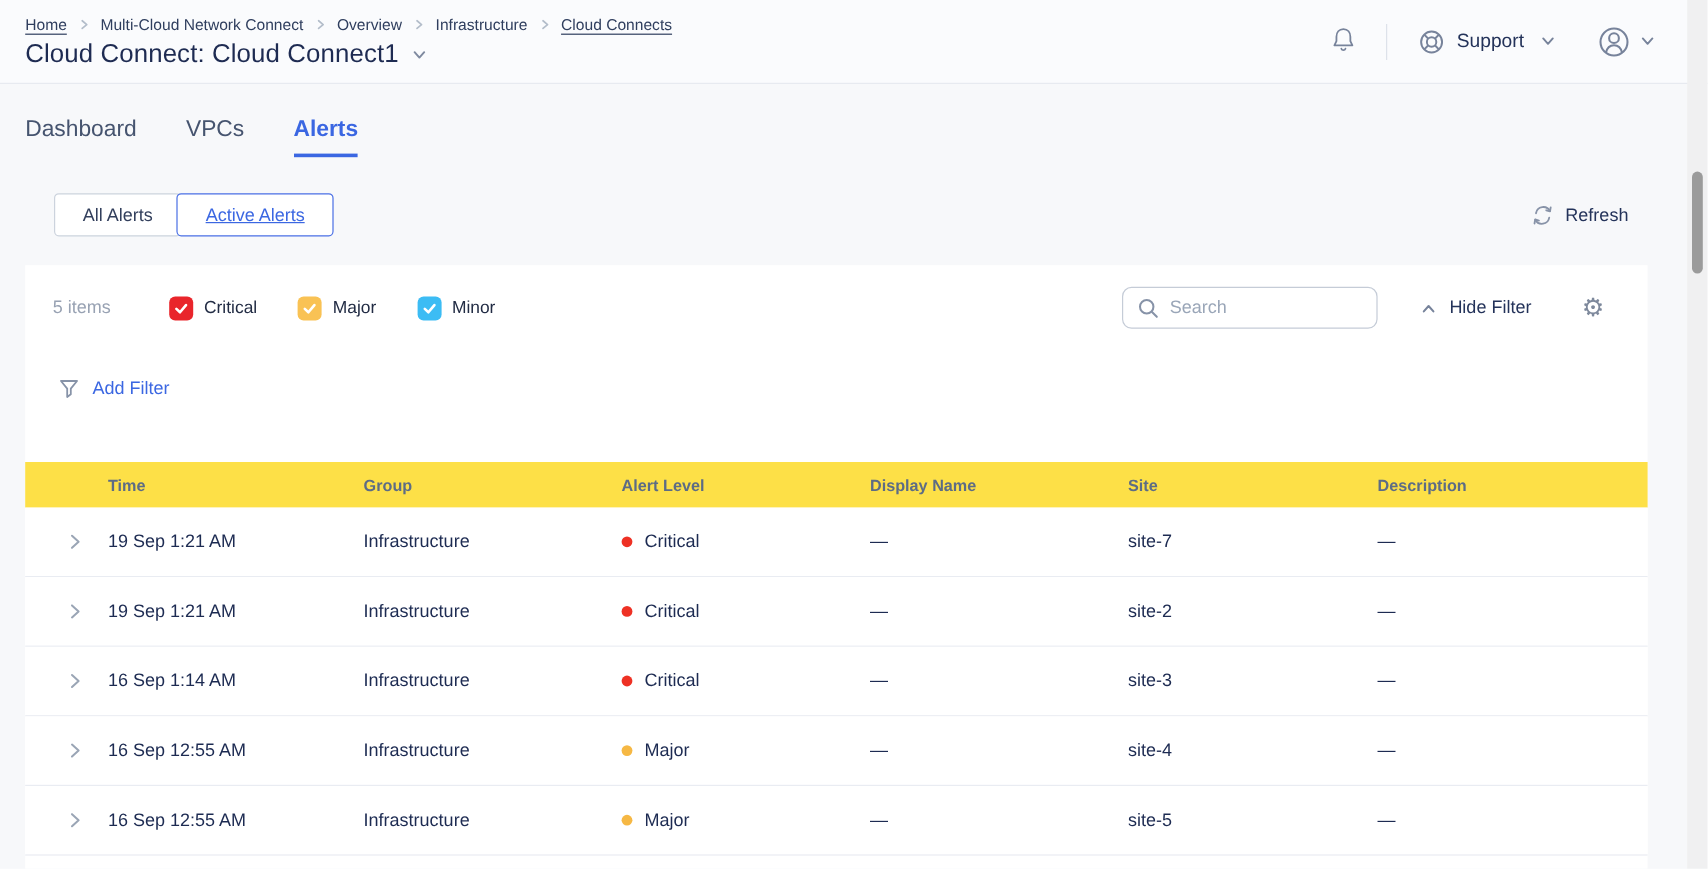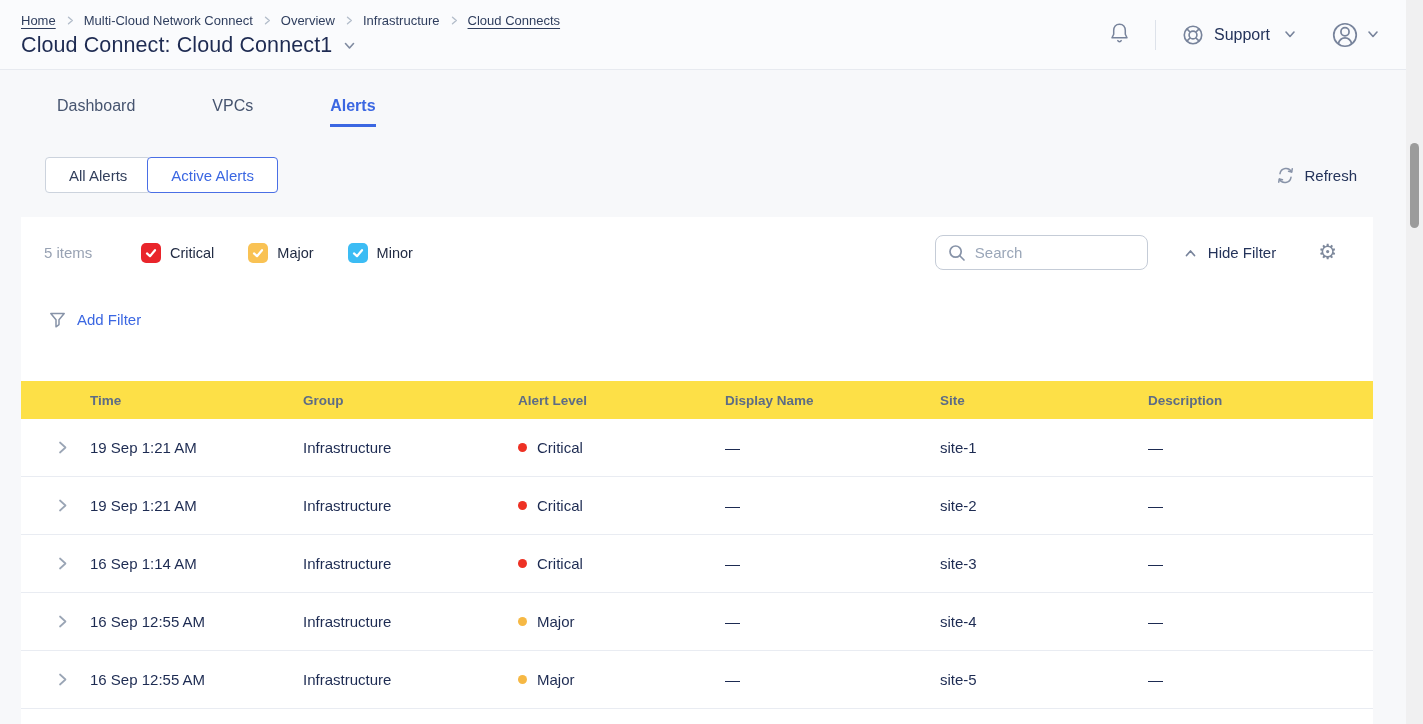--- a/index.html
+++ b/index.html
@@ -20,28 +20,28 @@
   .iconbtn { background:none; border:none; cursor:pointer; display:flex; align-items:center; }
   .v-divider { width:1px; height:30px; background:#dde2ea; margin:0 25px 0 23px; }
   .support-group { display:flex; align-items:center; gap:9px; background:none; border:none; cursor:pointer; }
   .support-label { font-size:16px; color:#24335a;text-align:right; }
   .account-group { display:flex; align-items:center; gap:7px; background:none; border:none; cursor:pointer; margin-left:34px; }
 
   
   main { flex:1; display:flex; flex-direction:column; margin:0 50px 0 21px; }
 
   .tabs { display:flex; gap:41px; margin-top:27px; flex:0 0 auto; }
-  .tab { font-size:16px; color:#46546f; padding-bottom:9px; border-bottom:3px solid transparent; background:none; border-top:none; border-left:none; border-right:none; cursor:pointer; font-family:inherit;margin-left:36px; }
+  .tab { font-size:19px; color:#46546f; padding-bottom:9px; border-bottom:3px solid transparent; background:none; border-top:none; border-left:none; border-right:none; cursor:pointer; font-family:inherit; }
   .tab.active { color:#3b67e2; font-weight:700; border-bottom:3px solid #3b67e2; }
 
   .actions-row { margin-top:30px; display:flex; justify-content:space-between; align-items:center; flex:0 0 auto;padding-left:24px; }
   .segmented { display:flex; align-items:center; }
   .seg-btn { height:36px; padding:0 23px; background:#fff; font-family:inherit; font-size:15px; cursor:pointer; }
   .seg-btn.inactive { border:1px solid #ccd3dd; border-radius:4px; color:#323f5c; }
-  .seg-btn.active { border:1.5px solid #4a6fe5; border-radius:4px; color:#3b67e2; margin-left:-4px; z-index:1; }
+  .seg-btn.active { border:1.5px solid #4a6fe5; border-radius:4px; color:#3b67e2; margin-left:-4px; z-index:1;text-decoration:underline; }
   .refresh-btn { display:flex; align-items:center; gap:9px; background:none; border:none; cursor:pointer; font-family:inherit; font-size:15px; color:#24335a; margin-right:16px; }
 
   
   .card { margin-top:24px; background:#fff; flex:1; display:flex; flex-direction:column;gap:20px; }
   .filter-row1 { display:flex; align-items:center; margin:18px 36px 0 23px; height:35px; flex:0 0 auto; }
   .items-count { font-size:15px; color:#98a2b3; width:97px; flex:0 0 auto; }
   .cb-group { display:flex; align-items:center; gap:9px; margin-right:34px; cursor:pointer; }
   .cb { width:20px; height:20px; border-radius:5px; display:flex; align-items:center; justify-content:center; flex:0 0 auto; }
   .cb-critical { background:#e9252b; }
   .cb-major { background:#f9c254; }
@@ -271,21 +271,21 @@
                 </svg>
               </span>
             </div>
           <div>19 Sep 1:21 AM</div>
           <div>Infrastructure</div>
           <div class="level-cell">
               <span class="dot dot-critical"></span>
               <span>Critical</span>
             </div>
           <div>—</div>
-          <div>site-1</div>
+          <div>site-7</div>
           <div>—</div>
         </div>
 
         <div class="trow tgrid">
           <div class="c-exp">
               <span style="cursor:pointer;">
                 <svg width="17" height="17" viewBox="0 0 17 17">
                   <polyline points="6,3.5 11.5,8.5 6,13.5" fill="none" stroke="#9aa5b5" stroke-width="1.7" stroke-linecap="round" stroke-linejoin="round"></polyline>
                 </svg>
               </span>

